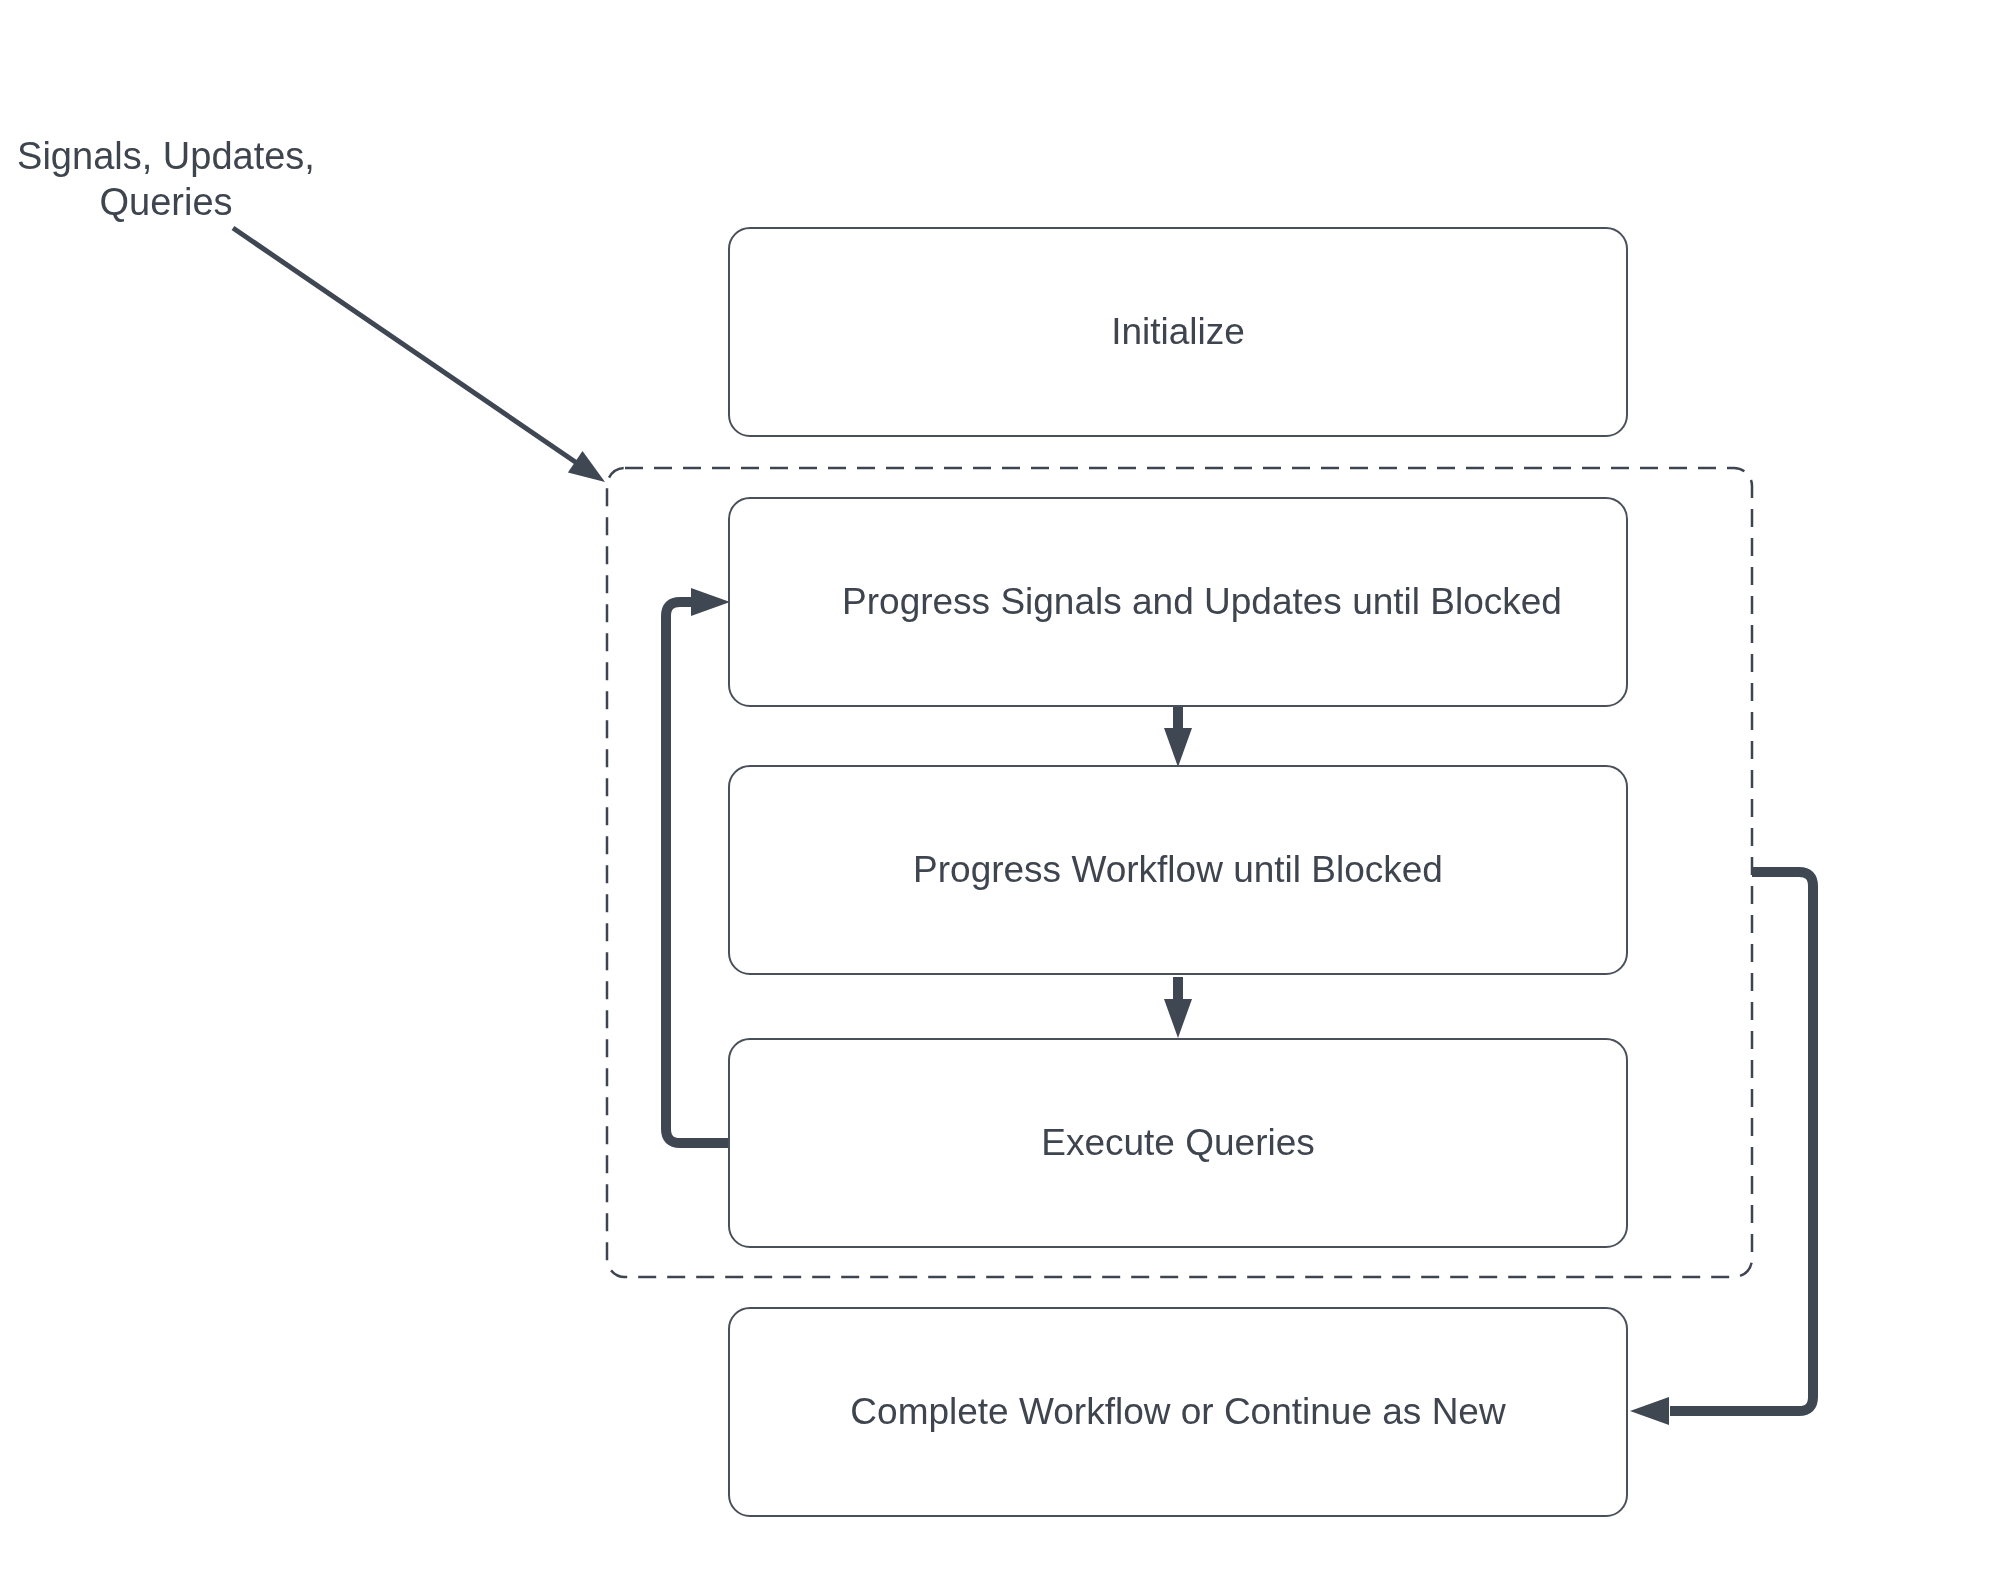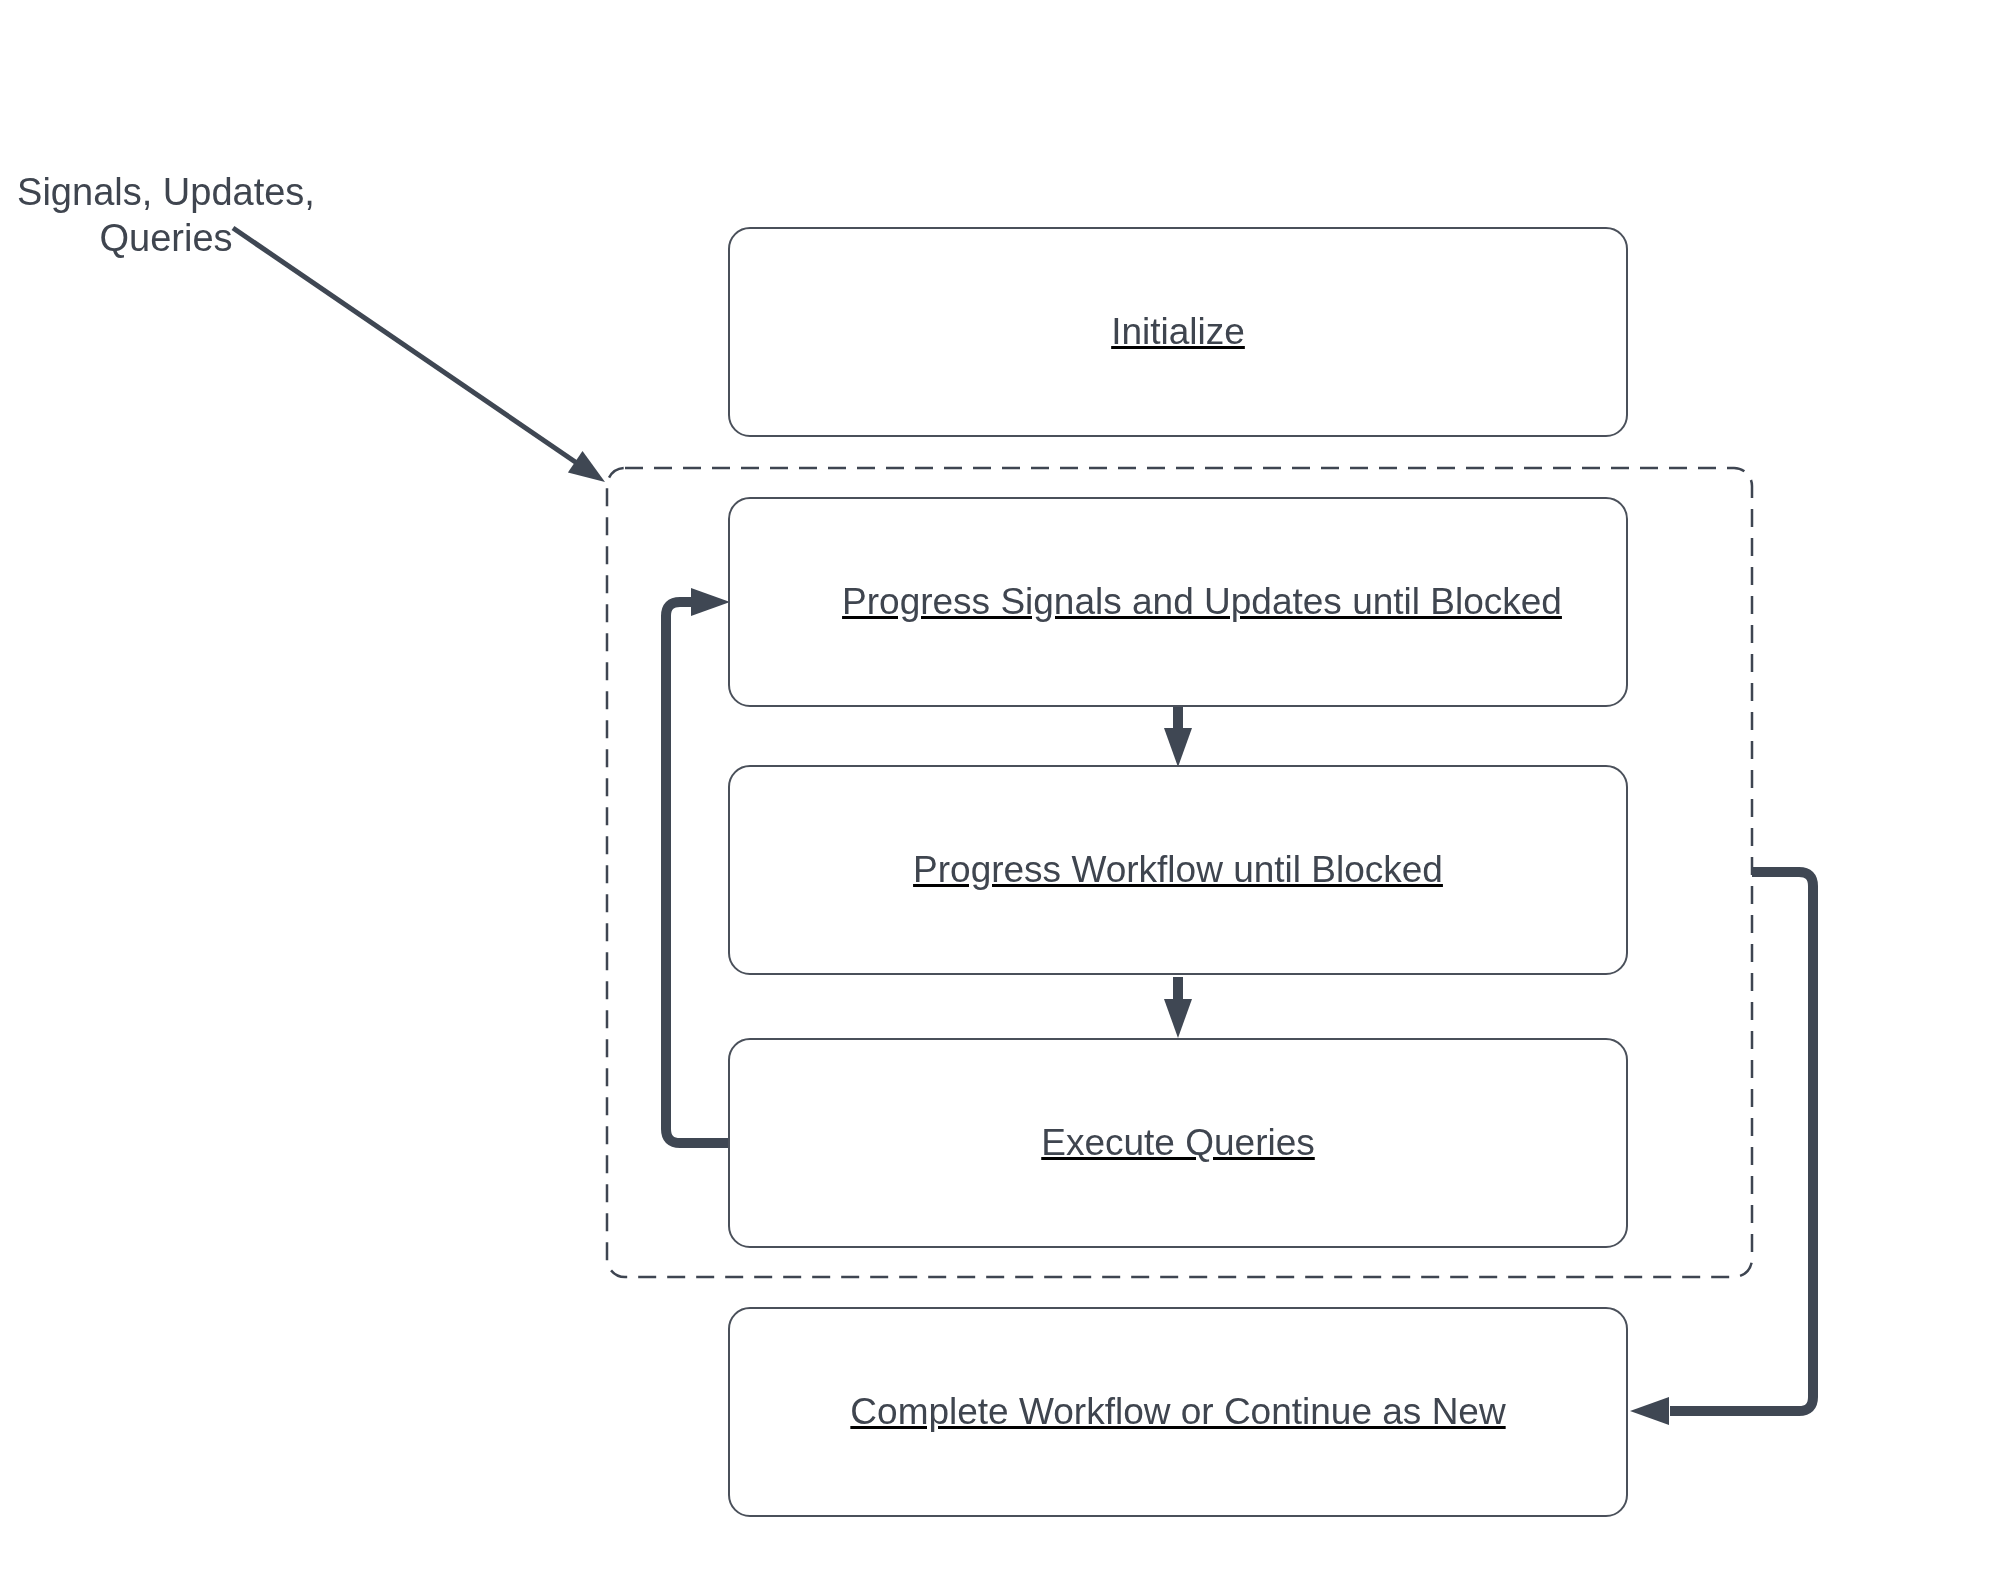--- a/index.html
+++ b/index.html
@@ -36,36 +36,34 @@
   .external-label {
     position: absolute;
     left: 16px;
     top: 134px;
     width: 300px;
     text-align: center;
     font-size: 38px;
     color: #3f454f;
     line-height: 1.2;
     white-space: pre-line;
-    margin-top: 36px;
   }
   .node {
     position: absolute;
     left: 728px;
     width: 900px;
     height: 210px;
     box-sizing: border-box;
     border: 2px solid #4a505a;
     border-radius: 22px;
     background: #ffffff;
     display: flex;
     align-items: center;
     justify-content: center;
     text-align: center;
-    text-decoration: underline;
   }
   .node .node-label {
     font-size: 37px;
     color: #3f454f;
     padding: 0 30px;
   }
   .node-initialize        { top: 227px; }
   .node-progress-signals  { top: 497px; padding-left: 48px; }
   .node-progress-workflow { top: 765px; text-align: center; }
   .node-execute-queries   { top: 1038px; text-align: center; }

